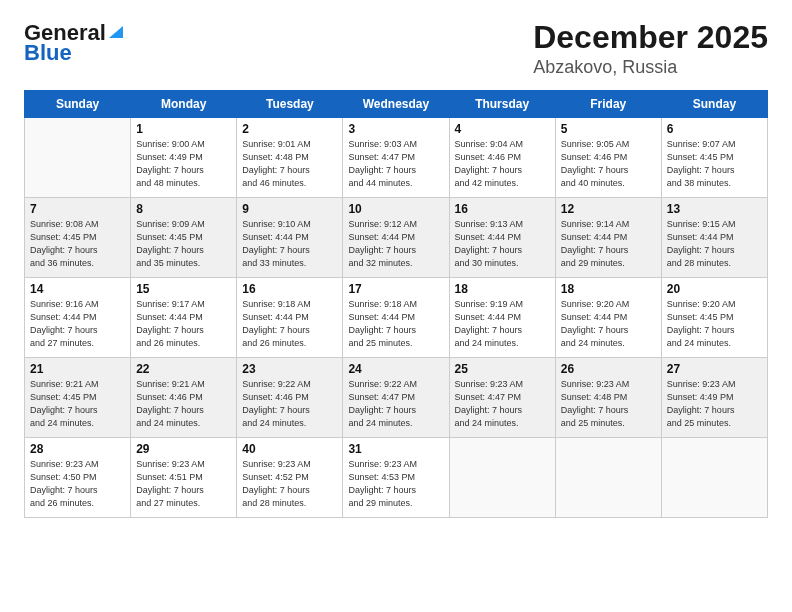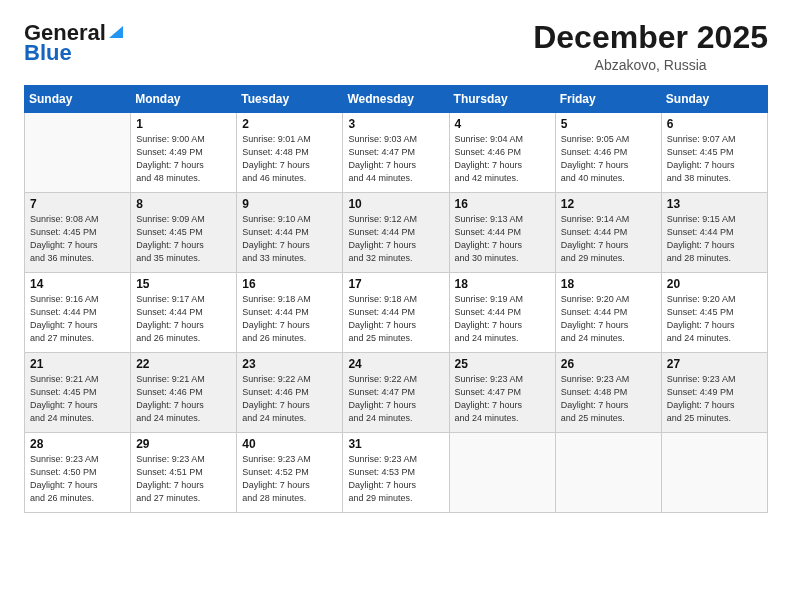--- a/index.html
+++ b/index.html
@@ -24,45 +24,45 @@
     .logo {
       display: flex;
       flex-direction: column;
       align-items: flex-start;
     }
     .logo-row {
       display: flex;
       align-items: center;
     }
     .title-area {
-      text-align: center;
+      text-align: left;
     }
     .month-title {
       font-size: 32px;
       font-weight: bold;
       color: #1a1a1a;
       line-height: 1.1;
     }
     .subtitle {
-      font-size: 14px;
+      font-size: 18px;
       color: #555;
       margin-top: 2px;
     }
     .calendar {
       width: 100%;
       border-collapse: collapse;
       table-layout: fixed;
     }
     .calendar th {
       background-color: #1565c0;
       color: #fff;
       font-size: 12px;
       font-weight: bold;
       padding: 6px 4px;
-      text-align: left;
+      text-align: center;
       border: 1px solid #1565c0;
     }
     .calendar td {
       vertical-align: top;
       border: 1px solid #ccc;
       padding: 4px 5px;
       font-size: 9.5px;
       color: #333;
       height: 80px;
       background: #fff;

